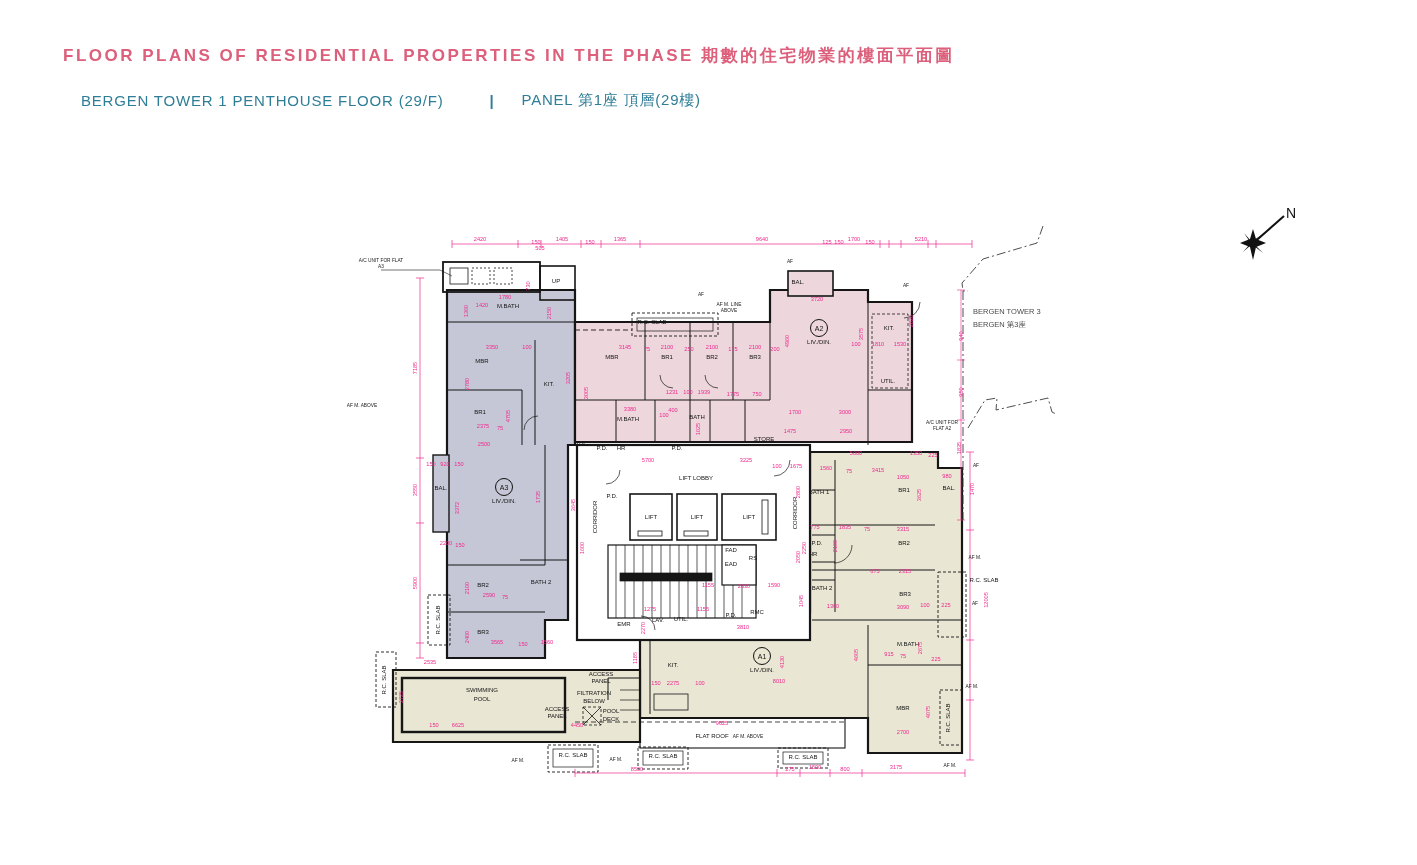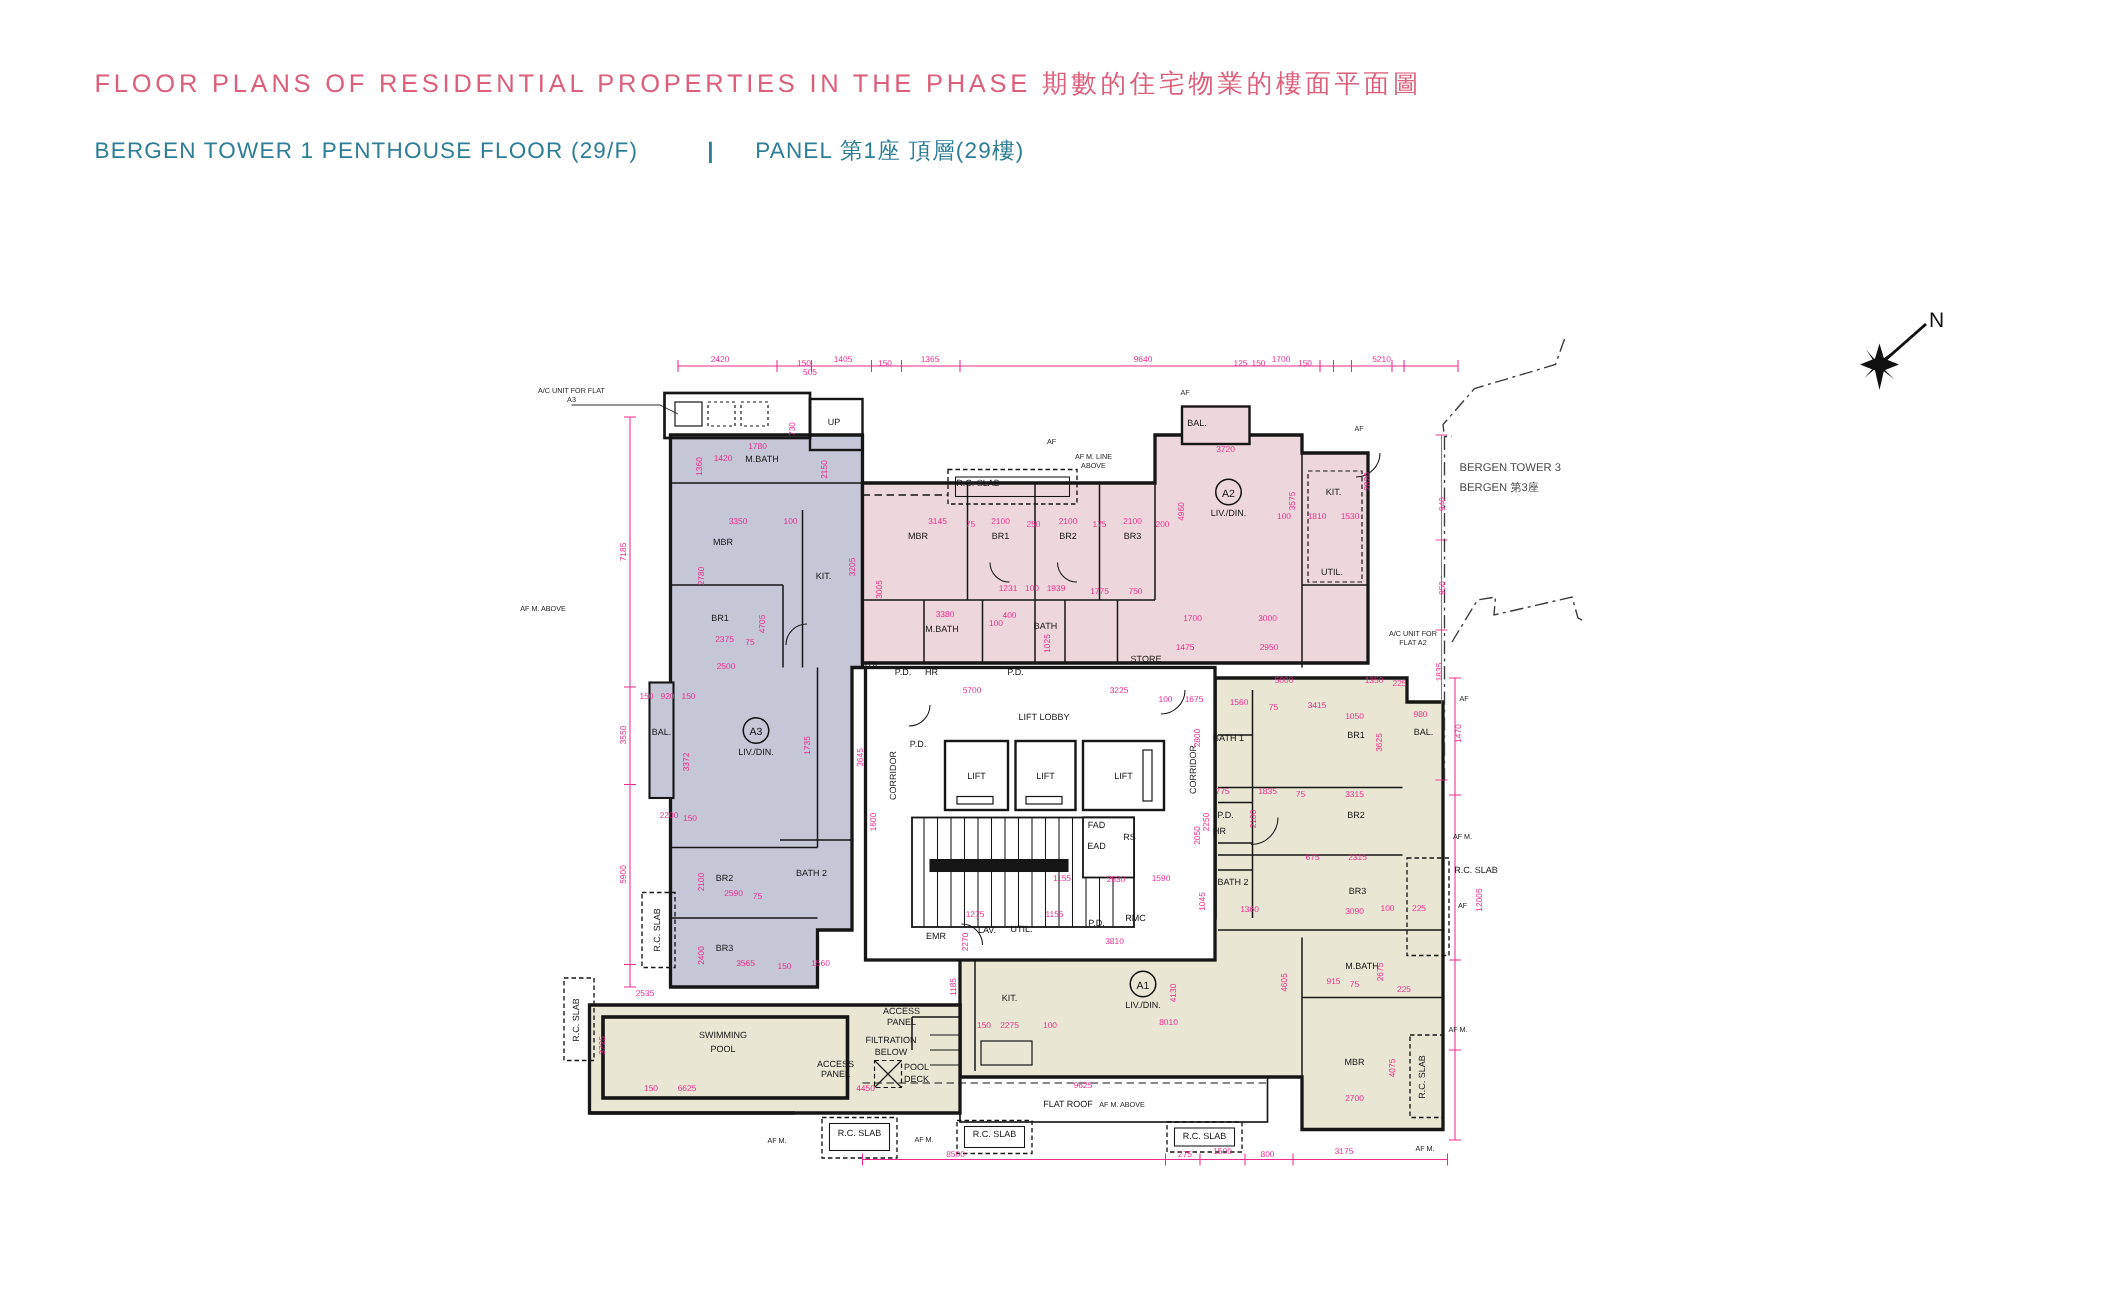--- a/index.html
+++ b/index.html
@@ -1,20 +1,20 @@
 <!DOCTYPE html>
 <html><head>
 <meta charset="utf-8">
 <style>
   html,body{margin:0;padding:0;background:#fff;width:1417px;height:865px;overflow:hidden;
     font-family:"Liberation Sans",sans-serif;}
   .stage{position:relative;width:1417px;height:865px;background:#ffffff;}
   .hdr{position:absolute;left:63px;top:44px;width:1300px;}
-  .title{font-size:17px;font-weight:normal;letter-spacing:2.5px;color:#dc5f7b;white-space:nowrap;}
-  .subtitle{margin-top:24px;font-size:15px;letter-spacing:.8px;color:#2f7e97;display:flex;align-items:center;}
+  .title{font-size:17px;font-weight:bold;letter-spacing:2.5px;color:#dc5f7b;white-space:nowrap;}
+  .subtitle{margin-top:24px;font-size:15px;letter-spacing:.8px;color:#2f7e97;display:flex;align-items:center;margin-left:18px;}
   .subtitle .divider{font-weight:bold;margin:0 27px 0 46px;color:#2f7e97;}
   svg{position:absolute;left:0;top:0;}
   svg text{font-family:"Liberation Sans",sans-serif;}
   .room{font-size:6px;fill:#151515;text-anchor:middle;}
   .dim{font-size:5.6px;fill:#ee2a8e;text-anchor:middle;}
   .call{font-size:4.8px;fill:#1a1a1a;text-anchor:middle;}
   .nbr{font-size:7.5px;fill:#4a4a4a;}
   .badge{font-size:7px;fill:#111;text-anchor:middle;}
   .north-n{font-size:14px;fill:#111;}
 </style>

